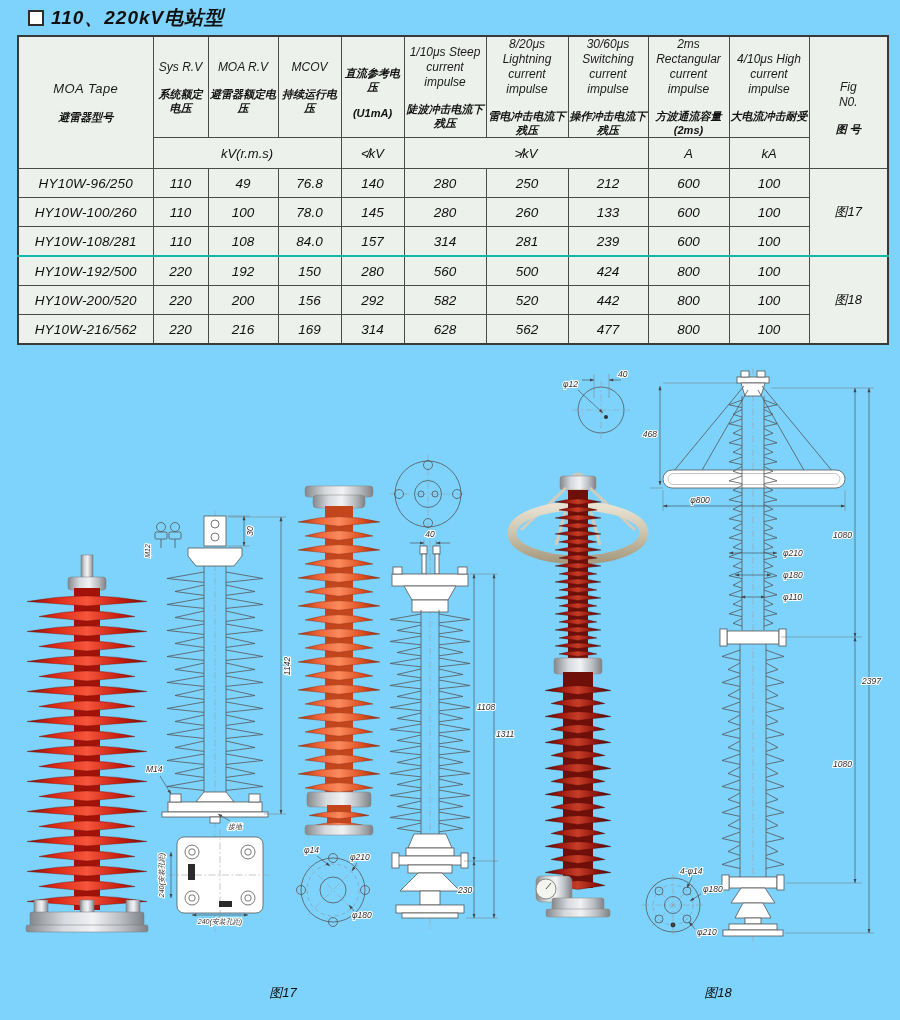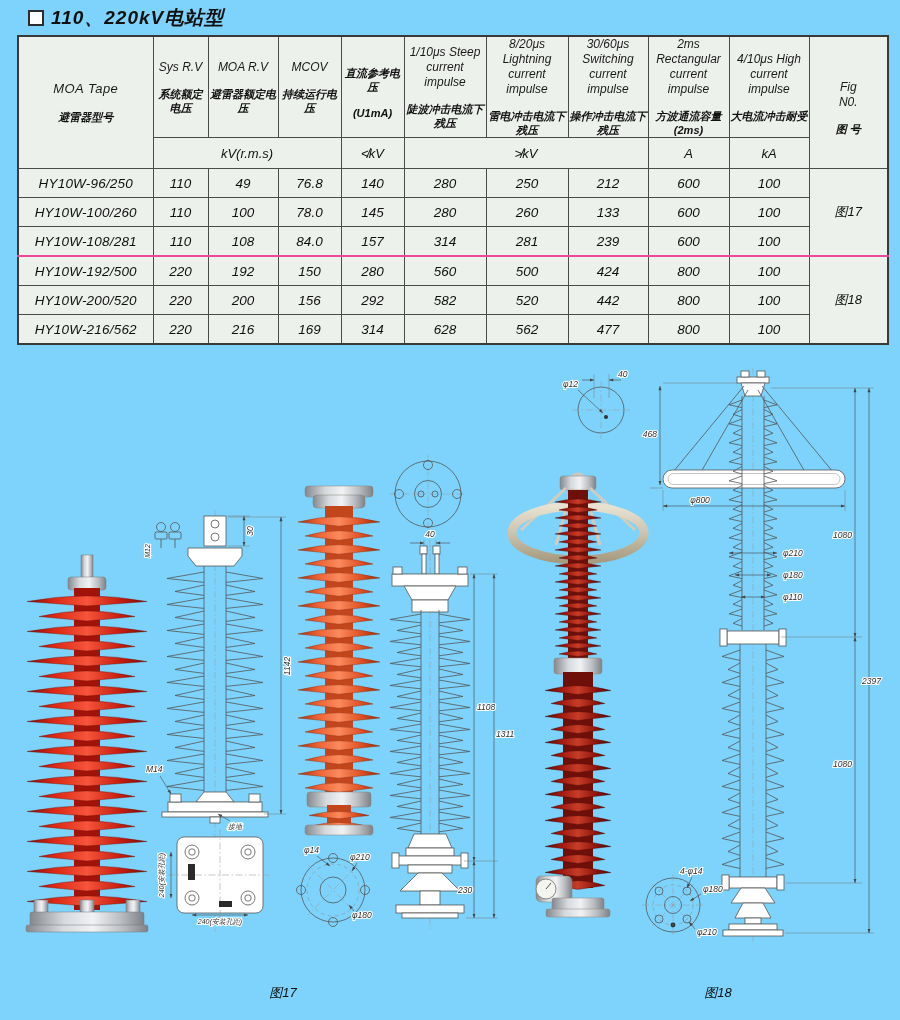--- a/index.html
+++ b/index.html
@@ -15,21 +15,21 @@
   table.spec th,table.spec td{border:1px solid #4b4b4b;padding:0;text-align:center;vertical-align:middle;}
   .h1 th{height:78px;font-weight:normal;}
   .hen{font-size:12px;line-height:1.25;color:#1a1a1a;}
   .hen.md{font-size:12px;}
   .hen.lg{font-size:13px;letter-spacing:.5px;}
   .hcn{font-size:11px;font-weight:bold;line-height:1.28;margin-top:12px;color:#111;}
   .figw{width:30px;margin:10px auto;}
   .units td{height:30px;font-size:13px;color:#111;}
   tbody td{height:28px;font-size:13.5px;color:#101010;}
   tbody td.model{letter-spacing:.2px;}
-  tbody tr.group-sep td{border-top:2px solid #ec4899;}
+  tbody tr.group-sep td{border-top:2px solid #14b8a6;}
   td.figcell{font-size:13px;}
   
   svg.art{position:absolute;left:0;top:360px;}
   .ol{fill:none;stroke:#555;stroke-width:.8;}
   .ol2{fill:#fff;stroke:#555;stroke-width:.8;}
   .thin{fill:none;stroke:#8a8a8a;stroke-width:.5;}
   .cl{stroke:#9a9a9a;stroke-width:.55;stroke-dasharray:7 2.5 1.5 2.5;fill:none;}
   .dl{stroke:#444;stroke-width:.6;fill:none;}
   .ext{stroke:#777;stroke-width:.5;fill:none;}
   .dim{font-size:8.5px;fill:#2e2e2e;paint-order:stroke;stroke:#ffffff;stroke-width:2.2px;}

